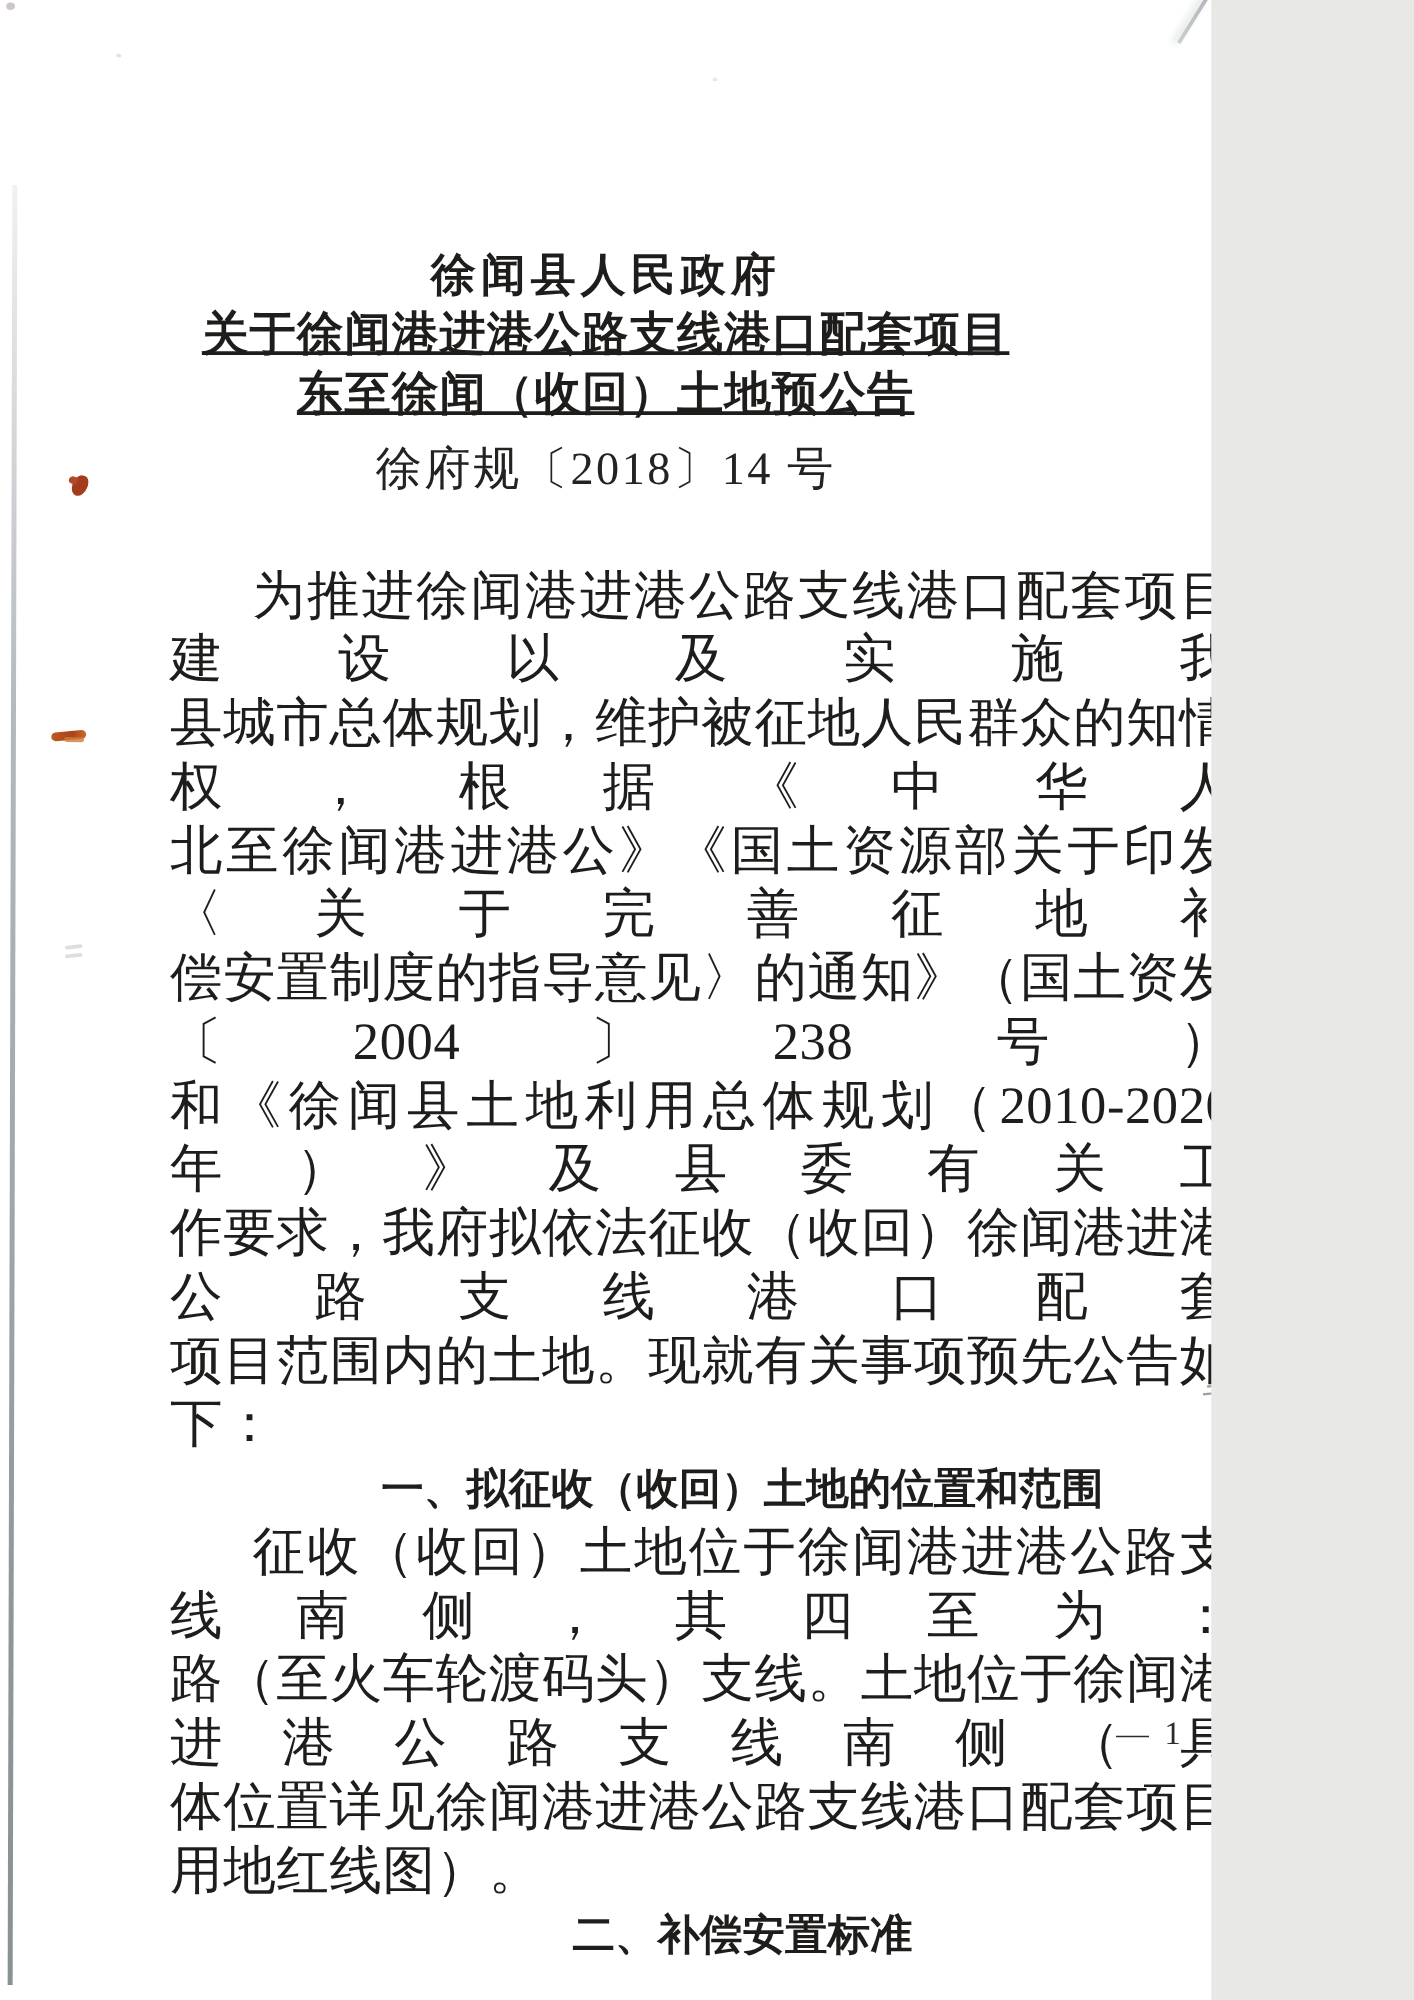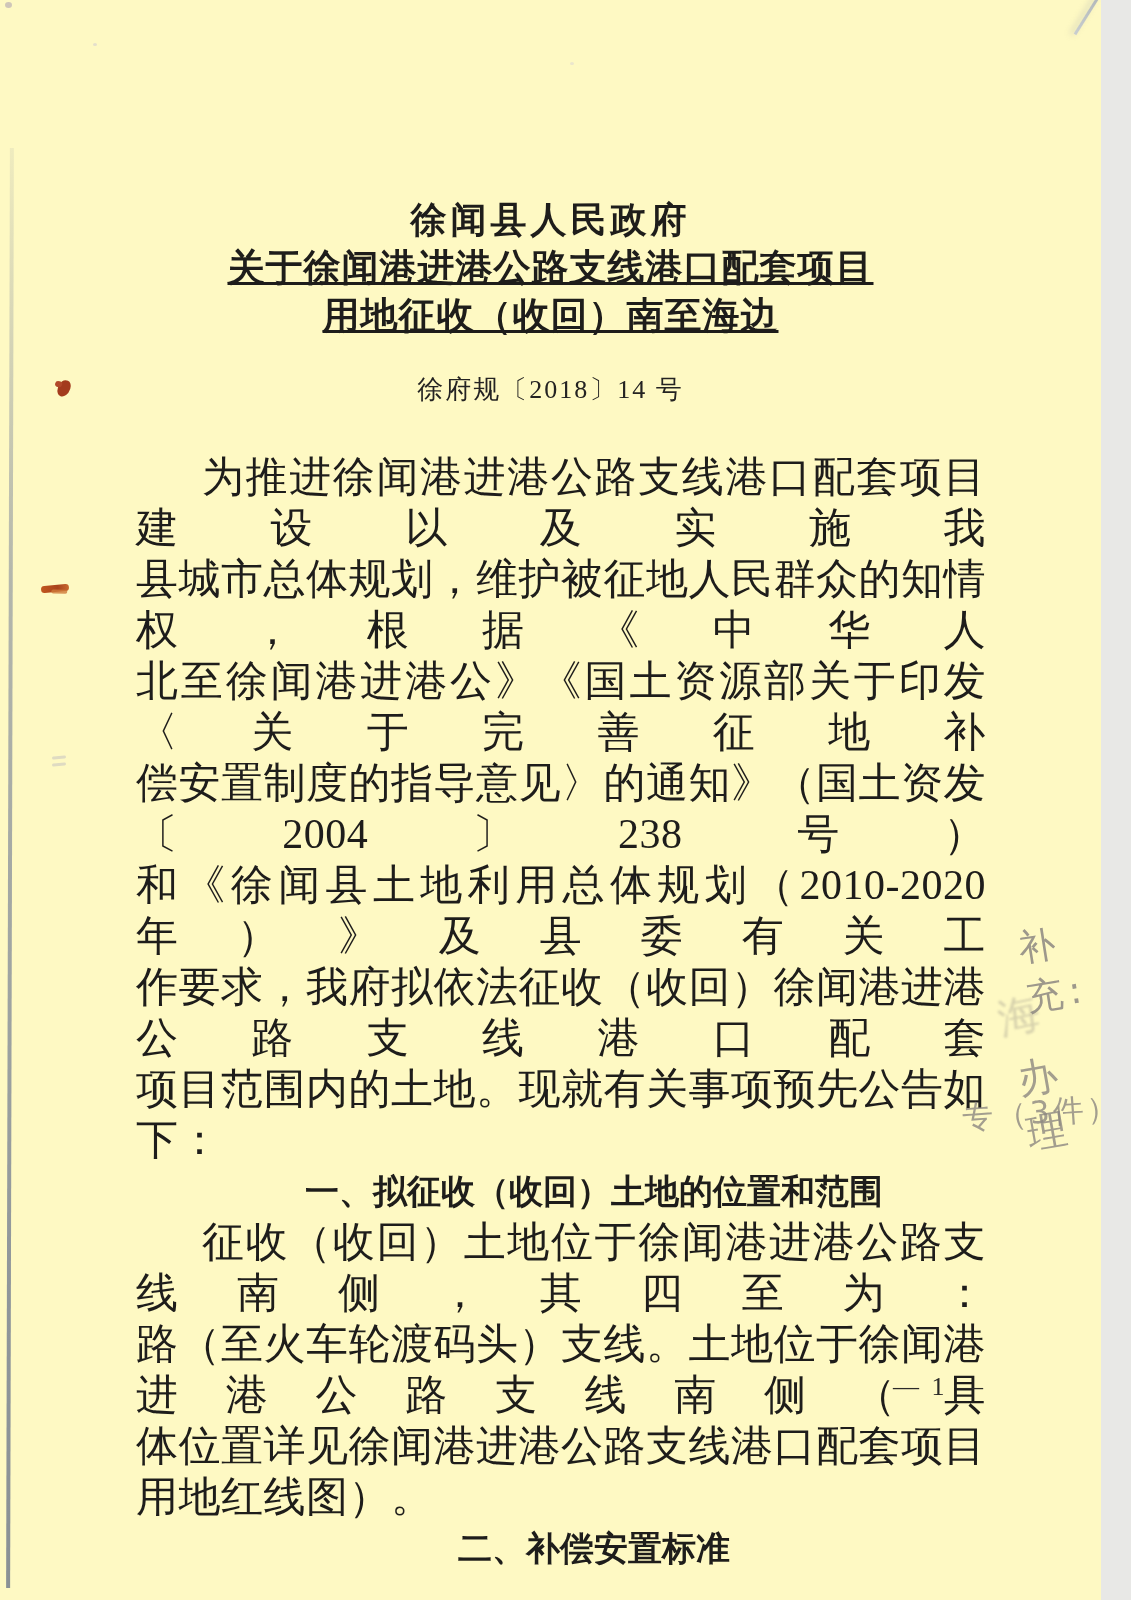--- a/index.html
+++ b/index.html
@@ -1,19 +1,19 @@
 <!DOCTYPE html>
 <html><head>
 <meta charset="utf-8">
 <style>
   html,body{margin:0;padding:0;background:#e8e8e6;}
   .page{
     position:relative;
-    width:1101px;height:1600px;
-    background:#fef9c3;
+    width:969px;height:1600px;
+    background:#ffffff;
     overflow:hidden;
     font-family:"Liberation Serif", serif;
     color:#1e1d1b;
   }
   
   .scan-line-left{
     position:absolute;left:8px;top:148px;width:4px;height:1440px;
     background:linear-gradient(to bottom, rgba(154,160,164,0.15), rgba(154,160,164,0.75) 30%, #8f969a 80%, #8a9195);
     transform:rotate(0.15deg);
   }
@@ -45,21 +45,21 @@
     border-radius:4px;transform:rotate(-5deg);
   }
   .ink-dash:after{
     content:"";position:absolute;left:10px;top:5px;width:16px;height:4px;
     background:#cf7a3a;border-radius:3px;transform:rotate(6deg);opacity:.8;
   }
   
   .title-block{position:absolute;left:0;right:0;top:196px;text-align:center;}
   .t-org{font-size:36px;line-height:48px;font-weight:700;letter-spacing:4px;}
   .t-main{font-size:37px;line-height:48px;font-weight:700;letter-spacing:1px;text-decoration:underline;}
-  .t-num{font-size:26px;line-height:48px;margin-top:26px;letter-spacing:2px;color:#242322;}
+  .t-num{font-size:37px;line-height:48px;margin-top:12px;letter-spacing:2px;color:#242322;}
   
   .body-block{position:absolute;left:136px;top:452px;width:850px;}
   .ln{min-height:51px;line-height:51px;font-size:42px;letter-spacing:.5px;}
   .ln.just{text-align:justify;text-align-last:justify;text-justify:inter-character;}
   .ln.ind{text-indent:66px;}
   .ln.head{font-weight:700;text-indent:66px;font-size:34px;font-family:"Liberation Sans",sans-serif;letter-spacing:0;text-align:center;}
   .page-number{
     position:absolute;left:136px;top:1372px;width:850px;
     text-align:right;font-size:26px;letter-spacing:3px;color:#2c2b29;
   }
@@ -84,21 +84,21 @@
       <i></i>
       <i></i>
     </div>
 
   <div class="ink-blot"></div>
   <div class="ink-dash"></div>
 
   <div class="title-block">
     <div class="t-org">徐闻县人民政府</div>
     <div class="t-main">关于徐闻港进港公路支线港口配套项目</div>
-    <div class="t-main">用地征收（收回）南至海边</div>
+    <div class="t-main">东至徐闻（收回）土地预公告</div>
     <div class="t-num">徐府规〔2018〕14 号</div>
   </div>
 
   <div class="body-block">
     <div class="ln ind just">为推进徐闻港进港公路支线港口配套项目建设以及实施我</div>
     <div class="ln just">县城市总体规划，维护被征地人民群众的知情权，根据《中华人</div>
     <div class="ln just">北至徐闻港进港公》《国土资源部关于印发〈关于完善征地补</div>
     <div class="ln just">偿安置制度的指导意见〉的通知》（国土资发〔2004〕238 号）</div>
     <div class="ln just">和《徐闻县土地利用总体规划（2010-2020 年）》及县委有关工</div>
     <div class="ln just">作要求，我府拟依法征收（收回）徐闻港进港公路支线港口配套</div>

